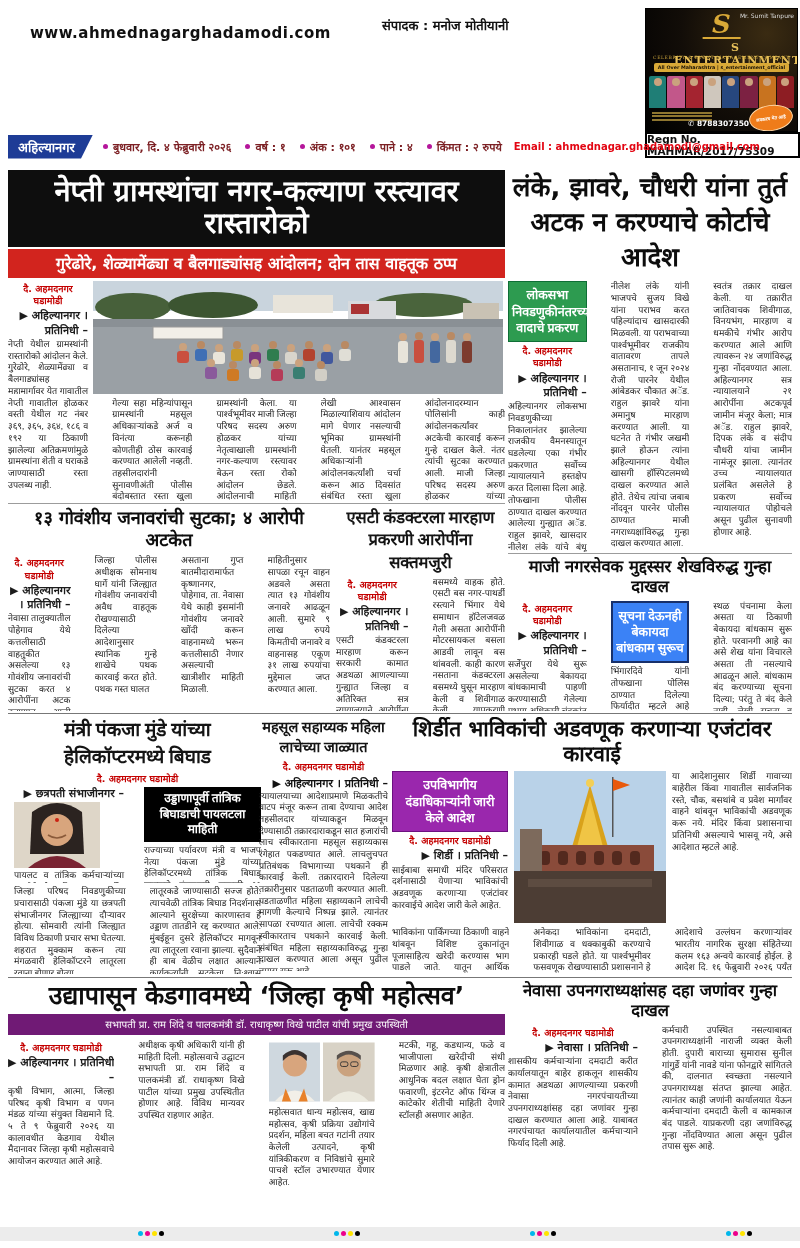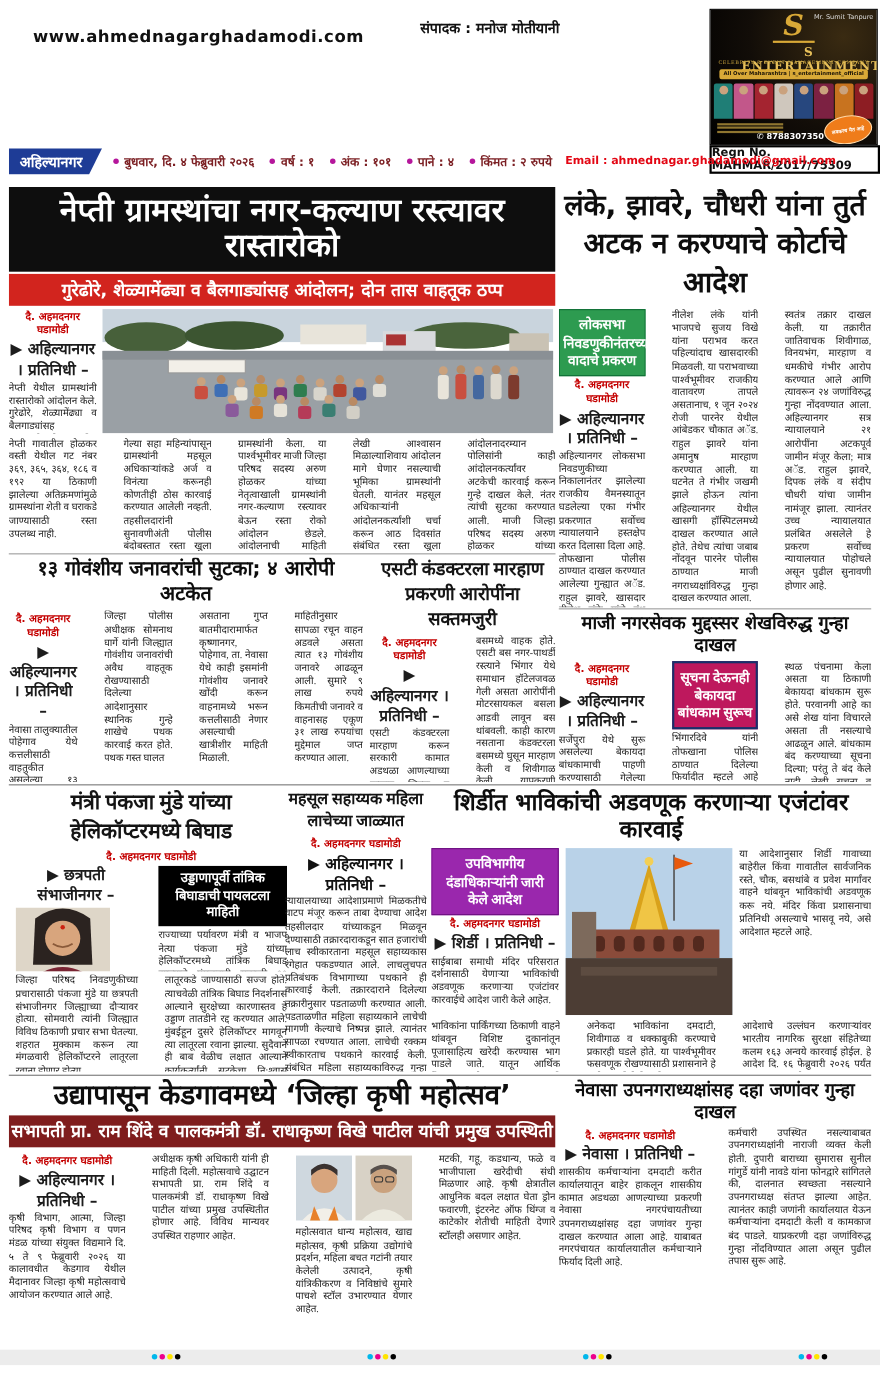--- a/index.html
+++ b/index.html
@@ -47,36 +47,36 @@
                    display:inline-block;margin-right:5px;}
   .ib-email{font-size:10px;font-weight:bold;color:#e30613;margin-left:12px;white-space:nowrap;}
   
   .art{position:absolute;overflow:hidden;}
   .bt{font-family:"Liberation Serif","DejaVu Serif",serif;font-size:9px;line-height:1.3;
       text-align:justify;color:#1c1c1c;}
   .cols{display:flex;gap:24px;overflow:hidden;}
   .col{flex:1;overflow:hidden;}
   .byl{color:#c40000;font-weight:bold;font-size:9.5px;text-align:center;
        font-family:"DejaVu Sans",sans-serif;margin:2px 0;}
-  .dl{font-weight:bold;font-size:14px;margin-bottom:1px;font-family:"DejaVu Sans",sans-serif;text-align:center;}
+  .dl{font-weight:bold;font-size:11px;margin-bottom:1px;font-family:"DejaVu Sans",sans-serif;text-align:right;}
   .hl-blackbar{background:#0e0e0e;color:#fff;text-align:center;font-size:29px;font-weight:800;
                padding:6px 2px 7px;line-height:1.1;}
   .hl-redbar{background:#d2241e;color:#fff;text-align:center;font-size:16px;font-weight:bold;
              padding:3px 2px 4px;margin-top:2px;}
   .hl-big{font-size:26px;font-weight:800;text-align:center;line-height:1.35;color:#0d0d0d;}
   .hl-md{font-size:19px;font-weight:800;text-align:center;color:#0d0d0d;line-height:1.2;}
   .hl-serif{font-family:"Liberation Serif","DejaVu Serif",serif;font-weight:bold;text-align:center;color:#141414;}
   .tagbox{color:#fff;font-weight:bold;text-align:center;font-size:12.5px;line-height:1.3;
           padding:5px 3px;margin-bottom:3px;}
   .green{background:#2d9b50;border:1px solid #0f6e36;}
-  .blue{background:#be185d;border:2px solid #17306b;}
+  .blue{background:#3b82f6;border:2px solid #17306b;}
   .purple{background:#9a27ad;border:1px solid #6d1080;}
   .blackbox{background:#000;color:#fff;font-weight:bold;text-align:center;font-size:12px;
             line-height:1.3;padding:4px 3px;margin-bottom:3px;}
-  .redband{background:#7f1d1d;color:#fff;font-weight:bold;text-align:center;font-size:16px;
+  .redband{background:#701a75;color:#fff;font-weight:normal;text-align:center;font-size:10px;
            padding:3px 2px 4px;margin-top:3px;}
   .rule{position:absolute;height:1px;background:#9c9c9c;}
   
   .regbar{position:absolute;left:0;top:1227px;width:800px;height:14px;background:#ececec;}
   .dots{position:absolute;top:4px;display:flex;gap:2px;}
   .dots i{width:5px;height:5px;border-radius:50%;display:block;}
 </style>
 </head>
 <body>
 

